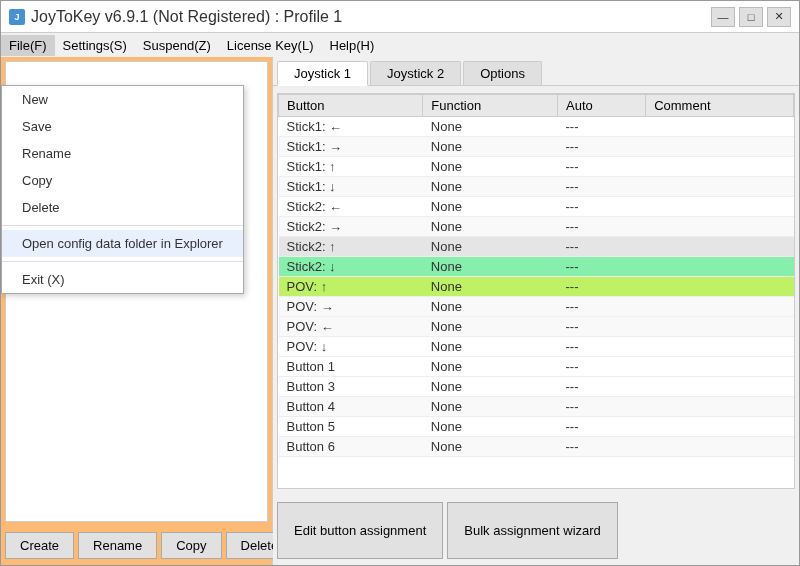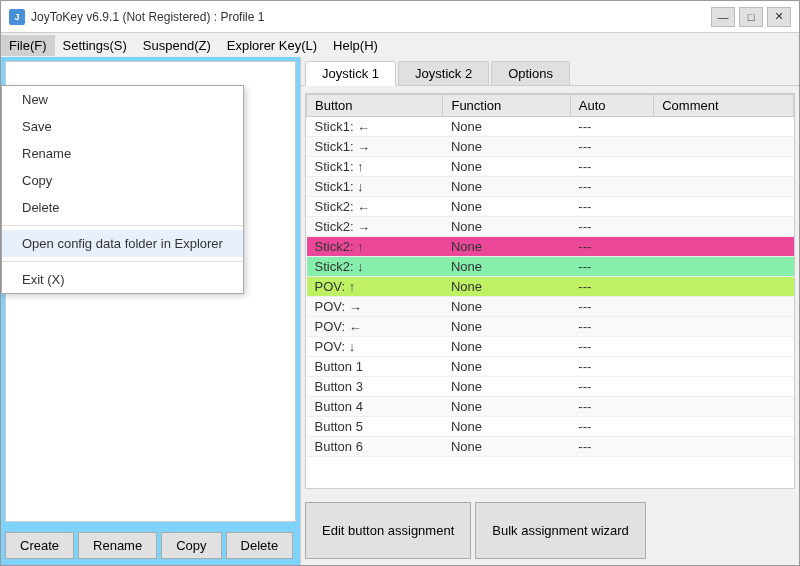--- a/index.html
+++ b/index.html
@@ -39,21 +39,21 @@
       background: #4a90d9;
       border-radius: 2px;
       display: flex;
       align-items: center;
       justify-content: center;
       font-size: 9px;
       color: white;
       font-weight: bold;
     }
     .title-text {
-      font-size: 12px;
+      font-size: 16px;
       color: #333;
     }
     .title-controls {
       display: flex;
       gap: 4px;
     }
     .title-btn {
       width: 24px;
       height: 20px;
       background: #e0e0e0;
@@ -81,22 +81,22 @@
     .menu-item:hover, .menu-item.active {
       background: #d0d0d0;
     }
     .main-content {
       display: flex;
       flex: 1;
       overflow: hidden;
       position: relative;
     }
     .sidebar {
-      width: 300px;
-      background: #7dd3fc;
+      width: 272px;
+      background: #fdba74;
       border-right: 1px solid #ccc;
       display: flex;
       flex-direction: column;
     }
     .sidebar-list {
       flex: 1;
       background: white;
       border: 1px solid #ccc;
       margin: 4px;
       overflow-y: auto;
@@ -217,21 +217,21 @@
       <div class="title-btn">—</div>
       <div class="title-btn">□</div>
       <div class="title-btn close">✕</div>
     </div>
   </div>
 
   <div class="menu-bar" style="position:relative;">
     <div class="menu-item active">File(F)</div>
     <div class="menu-item">Settings(S)</div>
     <div class="menu-item">Suspend(Z)</div>
-    <div class="menu-item">Explorer Key(L)</div>
+    <div class="menu-item">License Key(L)</div>
     <div class="menu-item">Help(H)</div>
   </div>
 
   <div style="position:relative; z-index:200;">
     <div class="dropdown-menu">
       <div class="dropdown-item">New</div>
       <div class="dropdown-item">Save</div>
       <div class="dropdown-item">Rename</div>
       <div class="dropdown-item">Copy</div>
       <div class="dropdown-item">Delete</div>
@@ -302,21 +302,21 @@
                 <td>None</td>
                 <td>---</td>
                 <td></td>
               </tr>
               <tr style="background-color: rgb(249, 249, 249);">
                 <td>Stick2: →</td>
                 <td>None</td>
                 <td>---</td>
                 <td></td>
               </tr>
-              <tr style="background-color: #ec4899;">
+              <tr style="background-color: #e5e5e5;">
                 <td>Stick2: ↑</td>
                 <td>None</td>
                 <td>---</td>
                 <td></td>
               </tr>
               <tr style="background-color: #86efac;">
                 <td>Stick2: ↓</td>
                 <td>None</td>
                 <td>---</td>
                 <td></td>

